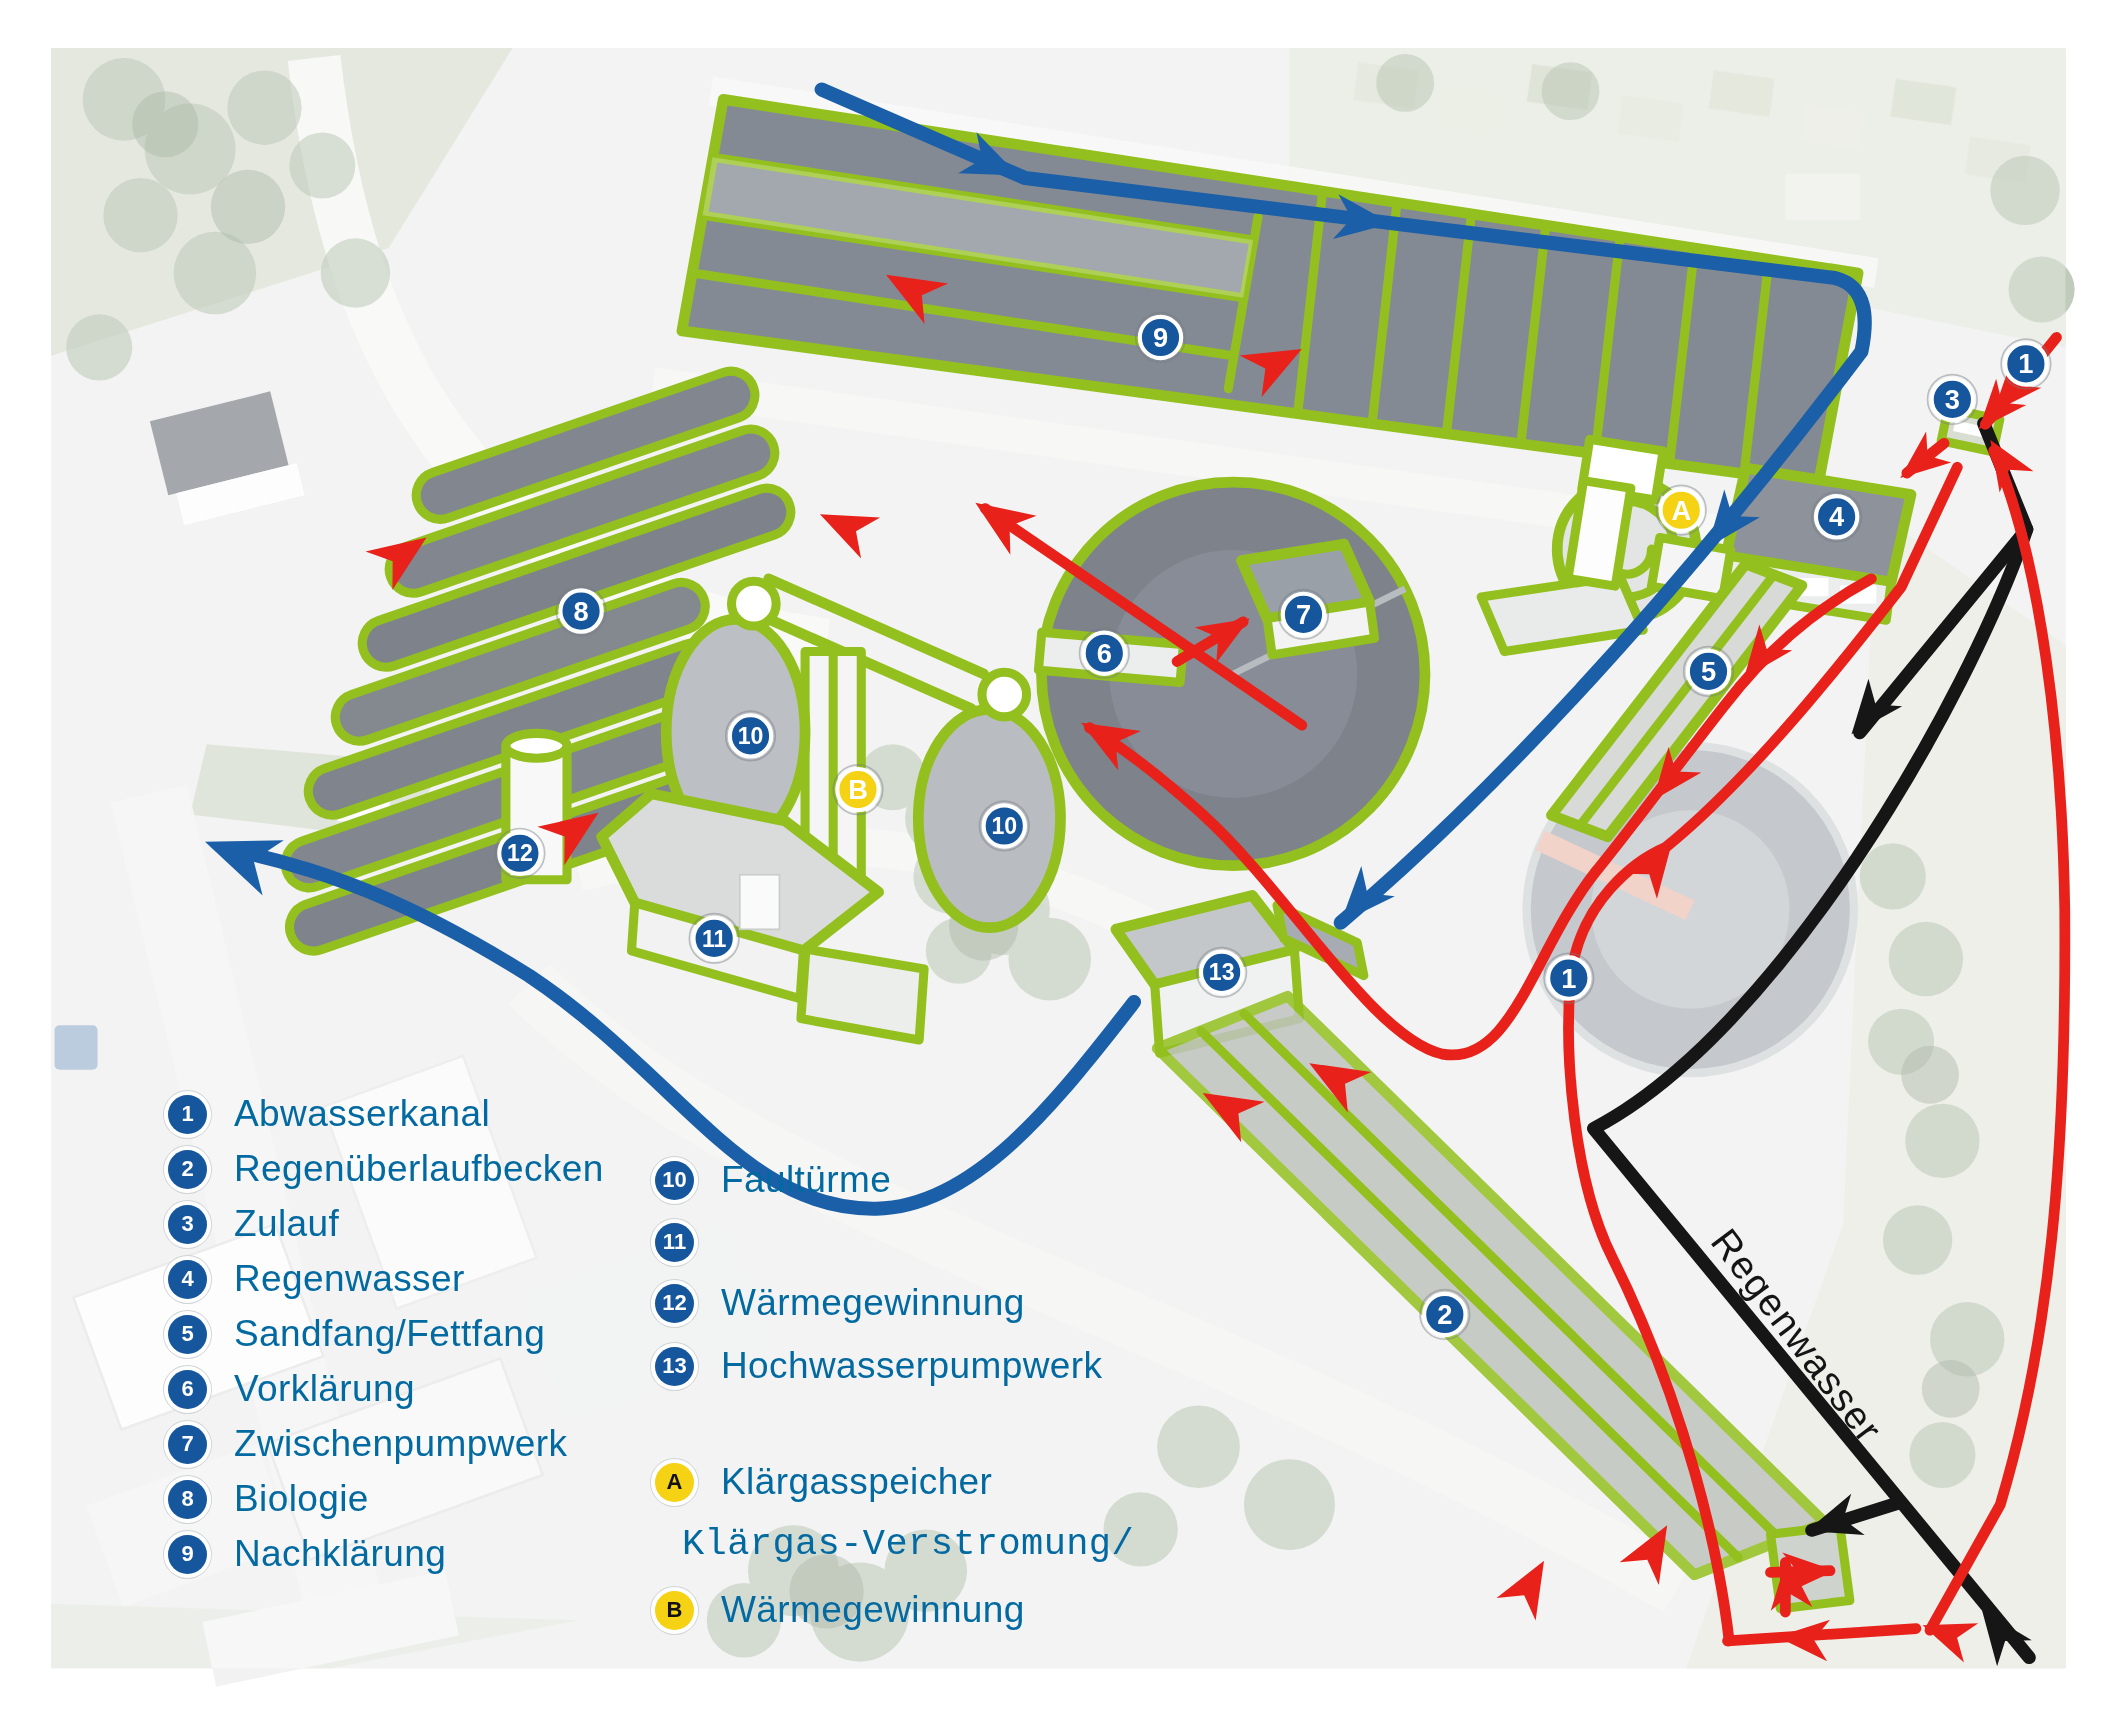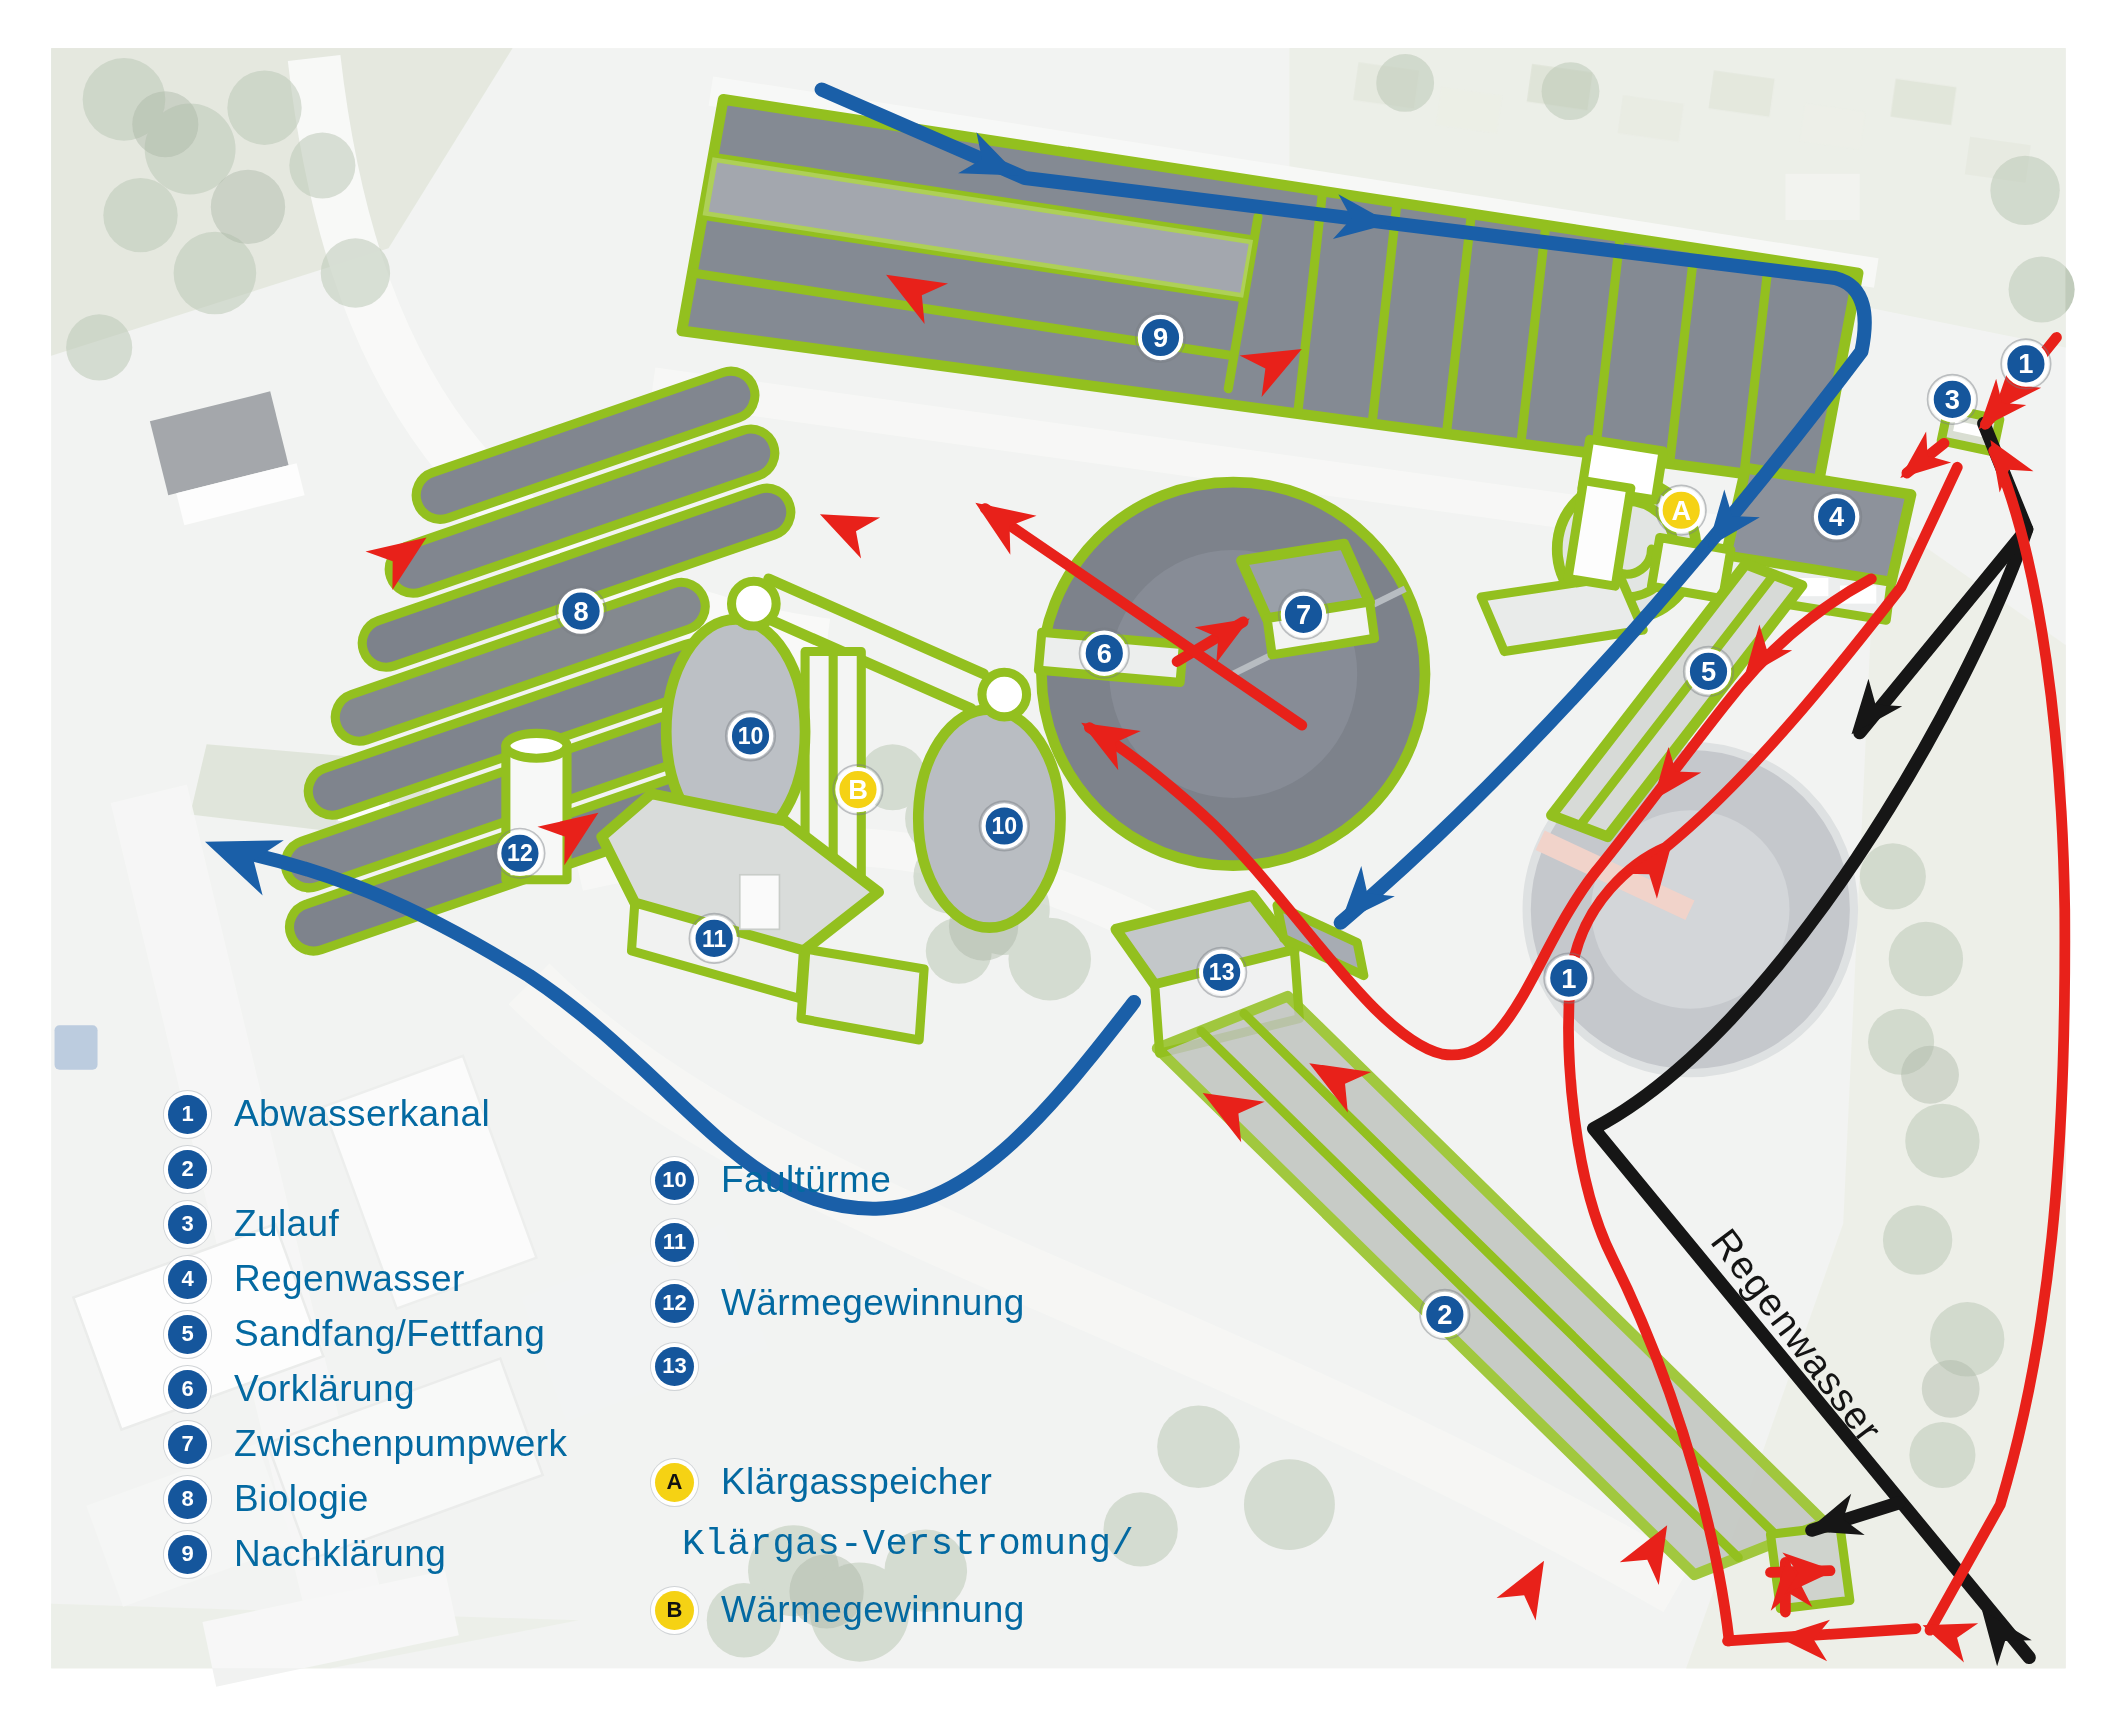--- a/index.html
+++ b/index.html
@@ -403,20 +403,21 @@
 </svg>
 
 <div id="legend">
   <div id="legend-col1">
         <div class="lg-row" style="left: 168px; top: 1091px;">
           <span class="lg-badge">1</span>
           <span class="lg-text">Abwasserkanal</span>
         </div>
         <div class="lg-row" style="left: 168px; top: 1146px;">
           <span class="lg-badge">2</span>
+          <span class="lg-text">Regenüberlaufbecken</span>
         </div>
         <div class="lg-row" style="left: 168px; top: 1201px;">
           <span class="lg-badge">3</span>
           <span class="lg-text">Zulauf</span>
         </div>
         <div class="lg-row" style="left: 168px; top: 1256px;">
           <span class="lg-badge">4</span>
           <span class="lg-text">Regenwasser</span>
         </div>
         <div class="lg-row" style="left: 168px; top: 1311px;">
@@ -447,20 +448,21 @@
         </div>
         <div class="lg-row" style="left: 655px; top: 1219px;">
           <span class="lg-badge">11</span>
         </div>
         <div class="lg-row" style="left: 655px; top: 1280px;">
           <span class="lg-badge">12</span>
           <span class="lg-text">Wärmegewinnung</span>
         </div>
         <div class="lg-row" style="left: 655px; top: 1343px;">
           <span class="lg-badge">13</span>
+          <span class="lg-text">Hochwasserpumpwerk</span>
         </div>
       </div>
   <div id="legend-special">
         <div class="lg-row" style="left: 655px; top: 1459px;">
           <span class="lg-badge yellow">A</span>
           <span class="lg-text">Klärgasspeicher</span>
         </div>
         <div class="lg-row" style="left: 655px; top: 1521px;">
           <span class="lg-text cont">Klärgas-Verstromung/</span>
         </div>

